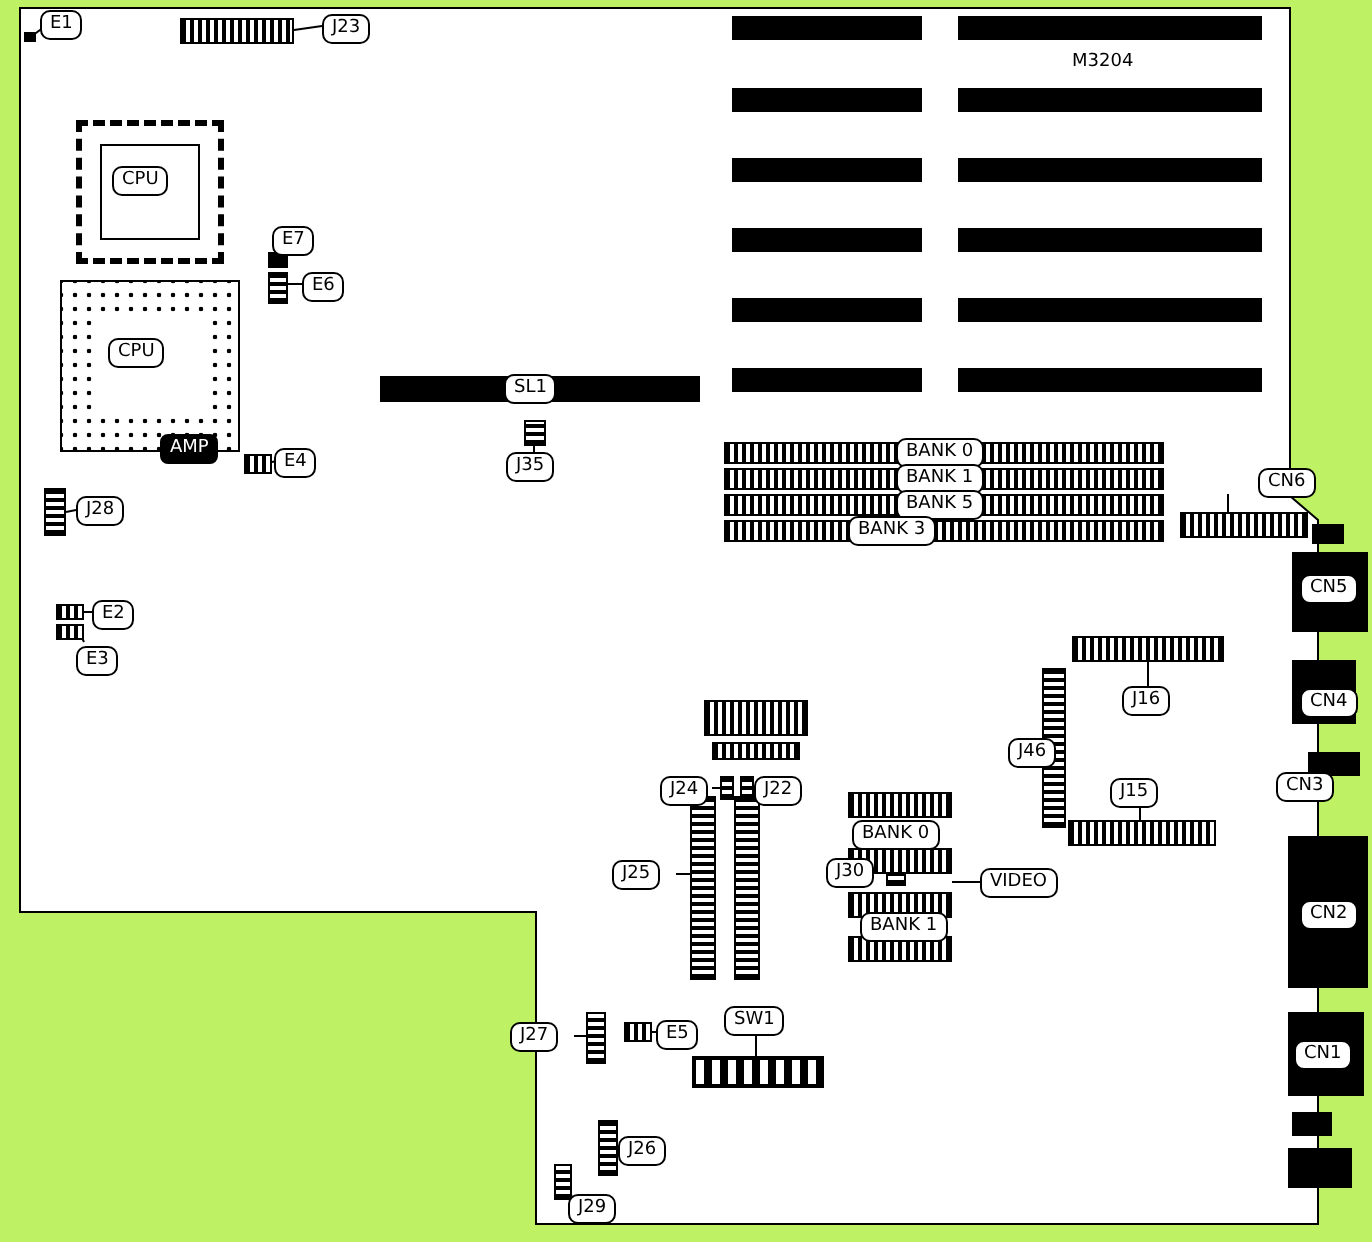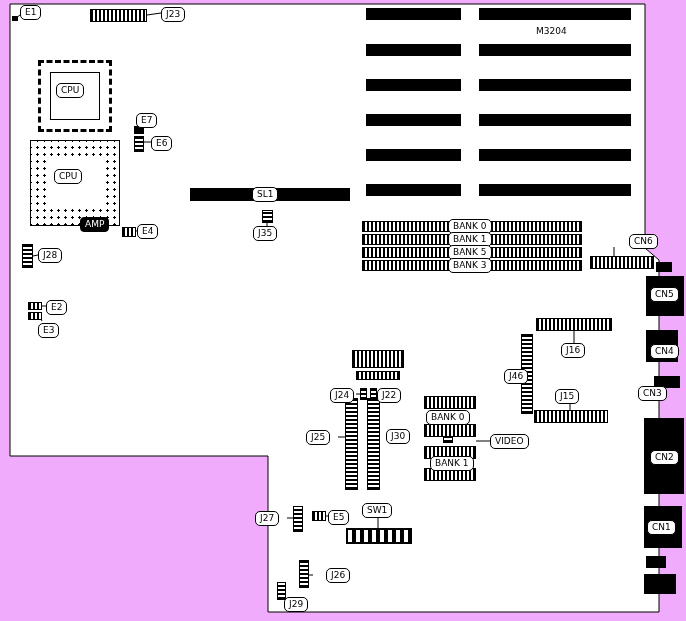--- a/index.html
+++ b/index.html
@@ -1,16 +1,16 @@
 <!DOCTYPE html>
 <html><head>
 <meta charset="utf-8">
 <style>
   html,body{margin:0;padding:0;background:#fff;}
-  #board{position:relative;width:686px;height:621px;background:#f0abfc;overflow:hidden;
+  #board{position:relative;width:686px;height:621px;background:#bef264;overflow:hidden;
          font-family:"DejaVu Sans",sans-serif;}
   svg.layer{position:absolute;left:0;top:0;z-index:0;}
   .comp{position:absolute;z-index:2;box-sizing:border-box;}
   .slot{background:#000;}
   .hx{border:1px solid #000;background:repeating-linear-gradient(90deg,#000 0 2px,#fff 2px 4px);}
   .hv{border:1px solid #000;background:repeating-linear-gradient(0deg,#000 0 2px,#fff 2px 4px);}
   .black{background:#000;}
   .qfp{border:3px dashed #000;}
   .qfp-inner{border:1px solid #000;background:#fff;}
   .pga{border:1px solid #000;
@@ -135,40 +135,40 @@
   <div class="tag" style="left:137px;top:224px">E4</div>
   <div class="tag" style="left:38px;top:248px">J28</div>
   <div class="tag" style="left:46px;top:300px">E2</div>
   <div class="tag" style="left:38px;top:323px">E3</div>
   <div class="tag" style="left:252px;top:187px">SL1</div>
   <div class="tag" style="left:253px;top:226px">J35</div>
 
   <div class="tag" style="left:448px;top:219px">BANK 0</div>
   <div class="tag" style="left:448px;top:232px">BANK 1</div>
   <div class="tag" style="left:448px;top:245px">BANK 5</div>
-  <div class="tag" style="left:448px;top:258px">BANK 3</div>
+  <div class="tag" style="left:424px;top:258px">BANK 3</div>
 
   <div class="tag" style="left:629px;top:234px">CN6</div>
   <div class="tag" style="left:650px;top:287px">CN5</div>
   <div class="tag" style="left:650px;top:344px">CN4</div>
   <div class="tag" style="left:638px;top:386px">CN3</div>
   <div class="tag" style="left:650px;top:450px">CN2</div>
   <div class="tag" style="left:647px;top:520px">CN1</div>
 
   <div class="tag" style="left:561px;top:343px">J16</div>
   <div class="tag" style="left:504px;top:369px">J46</div>
   <div class="tag" style="left:555px;top:389px">J15</div>
   <div class="tag" style="left:330px;top:388px">J24</div>
   <div class="tag" style="left:377px;top:388px">J22</div>
   <div class="tag" style="left:306px;top:430px">J25</div>
-  <div class="tag" style="left:386px;top:429px">J30</div>
+  <div class="tag" style="left:413px;top:429px">J30</div>
 
   <div class="tag" style="left:426px;top:410px">BANK 0</div>
   <div class="tag" style="left:490px;top:434px">VIDEO</div>
   <div class="tag" style="left:430px;top:456px">BANK 1</div>
 
   <div class="tag" style="left:362px;top:503px">SW1</div>
   <div class="tag" style="left:255px;top:511px">J27</div>
   <div class="tag" style="left:328px;top:510px">E5</div>
-  <div class="tag" style="left:326px;top:568px">J26</div>
+  <div class="tag" style="left:309px;top:568px">J26</div>
   <div class="tag" style="left:284px;top:597px">J29</div>
 
 </div>
 
 </body></html>

